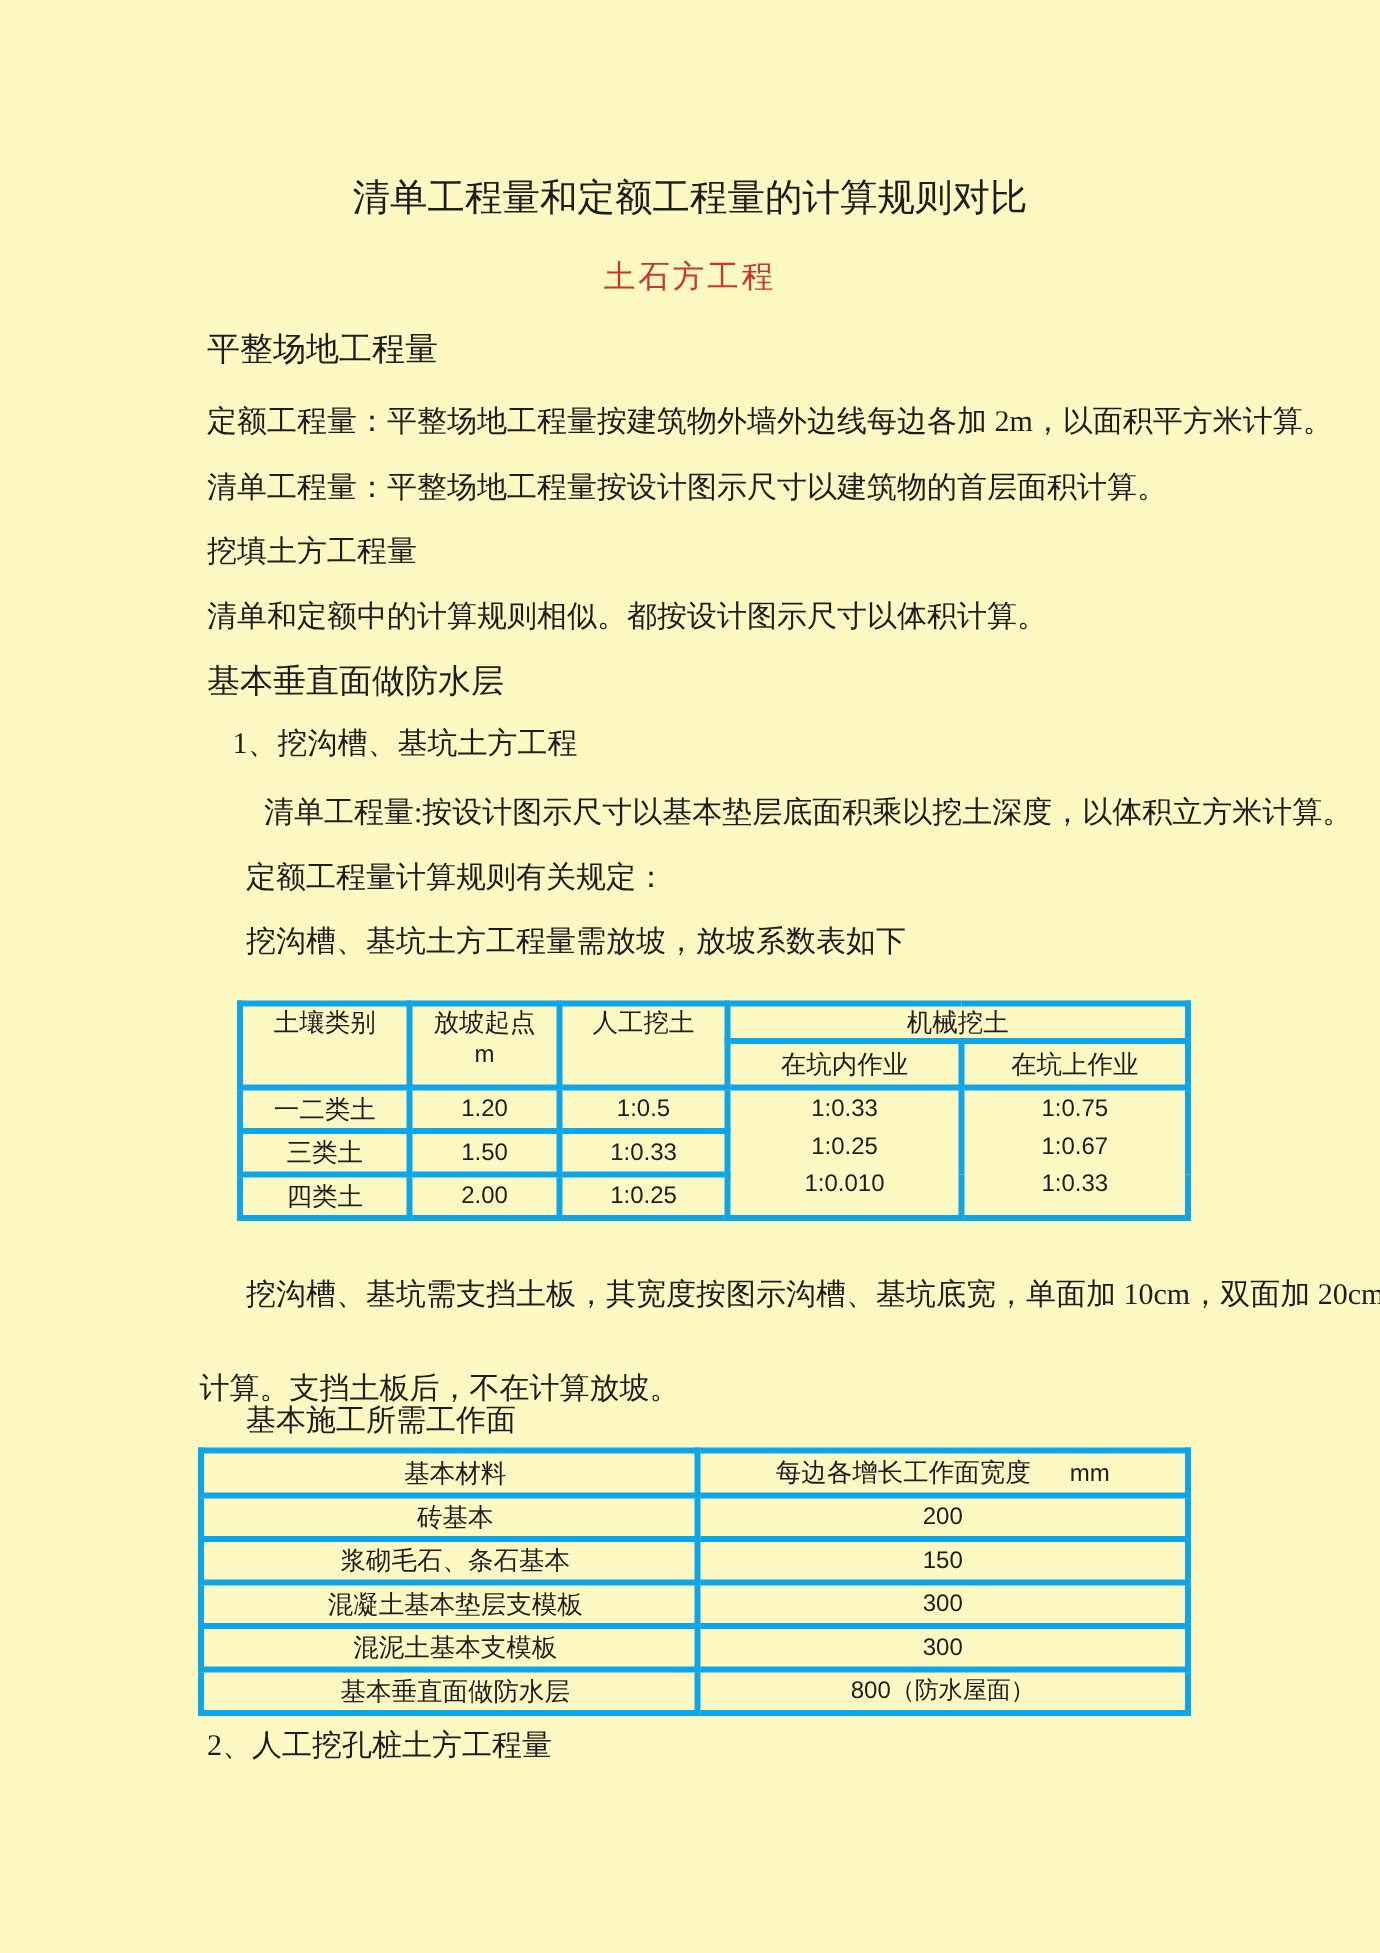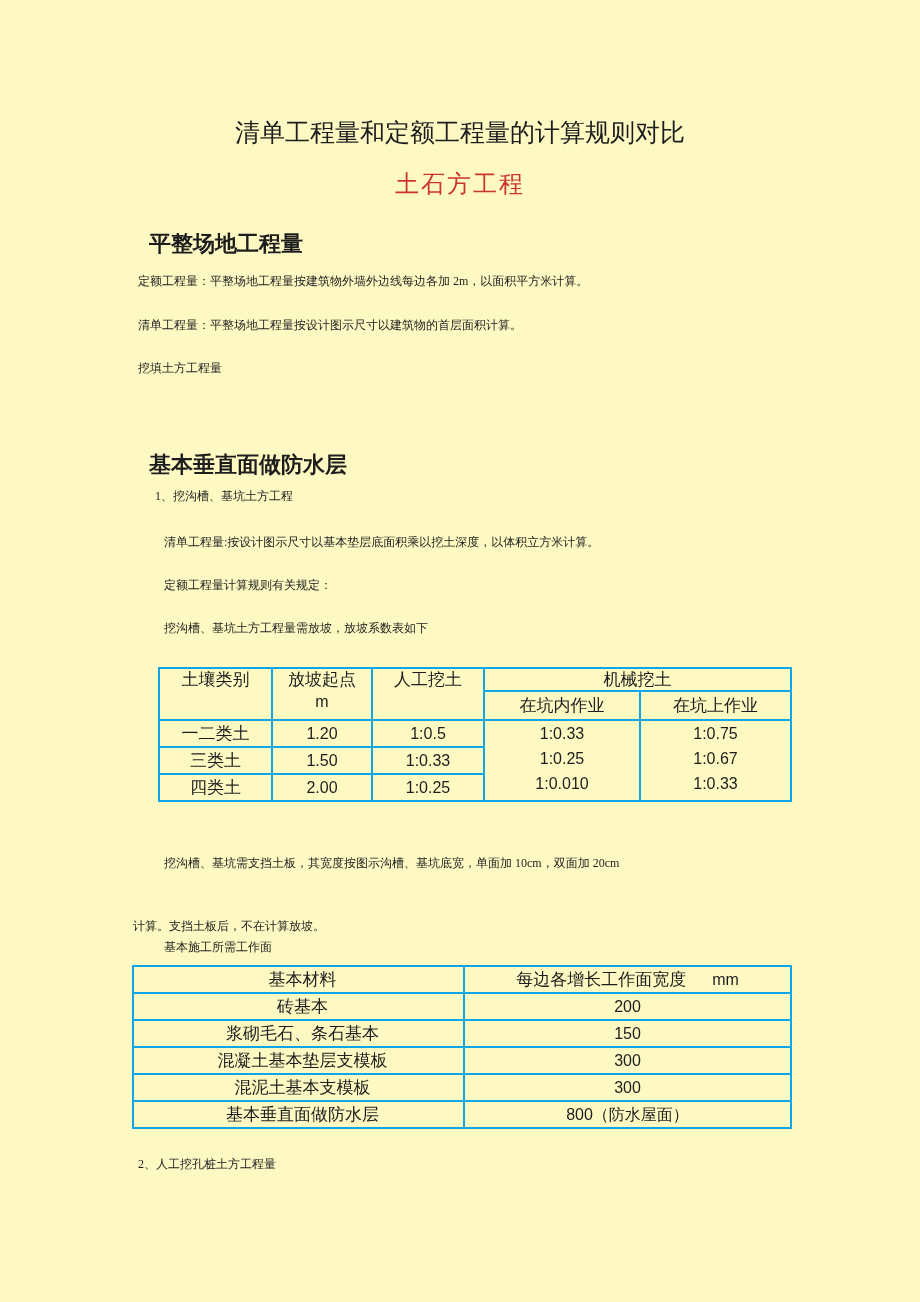--- a/index.html
+++ b/index.html
@@ -22,49 +22,49 @@
     left: 0; right: 0; top: 117px;
     text-align: center;
     font-size: 25px;
     font-weight: normal;
     line-height: 32px;
     margin: 0;
   }
   .doc-subtitle {
     left: 0; right: 0; top: 171px;
     text-align: center;
-    font-size: 24px;
+    font-size: 21px;
     font-weight: normal;
     letter-spacing: 2px;
     line-height: 26px;
     margin: 0;
   }
   .h-sec {
     font-size: 22px;
-    font-weight: bold;
+    font-weight: normal;
     line-height: 28px;
-    margin: 11px;
+    margin: 0;
   }
   .para {
-    font-size: 12px;
+    font-size: 20px;
     line-height: 21px;
     white-space: nowrap;
   }
   .num, .latin {
     font-family: "Liberation Sans", "DejaVu Sans", sans-serif;
     font-size: 16px;
   }
 
   table.doc-table {
     border-collapse: collapse;
     table-layout: fixed;
     font-size: 17px;
   }
   table.doc-table td {
-    border: 2px solid #0ea5e9;
+    border: 4px solid #0ea5e9;
     padding: 0;
     overflow: hidden;
   }
   
   #slope-table { left: 158px; top: 667px; width: 632px; }
   #slope-table td { text-align: center; vertical-align: middle; }
   #slope-table .hdr-top { height: 21px; line-height: 21px; vertical-align: top; }
   #slope-table .hdr-sub { height: 27px; line-height: 27px; }
   #slope-table .data-row td { height: 25px; line-height: 25px; text-align: center; }
   #slope-table .two-line div { line-height: 22px; }
@@ -88,26 +88,27 @@
   <h2 class="abs doc-subtitle" style="color: rgb(204, 51, 51);">土石方工程</h2>
 
   <h3 class="abs h-sec" style="left:138px; top:219px;">平整场地工程量</h3>
 
   <div class="abs para" style="left:138px; top:271px;">定额工程量：平整场地工程量按建筑物外墙外边线每边各加 2m，以面积平方米计算。</div>
 
   <div class="abs para" style="left:138px; top:315px;">清单工程量：平整场地工程量按设计图示尺寸以建筑物的首层面积计算。</div>
 
   <div class="abs para" style="left:138px; top:358px;">挖填土方工程量</div>
 
+  <div class="abs para" style="left:138px; top:401px;">清单和定额中的计算规则相似。都按设计图示尺寸以体积计算。</div>
 
   <h3 class="abs h-sec" style="left:138px; top:440px;">基本垂直面做防水层</h3>
 
   <div class="abs para" style="left:138px; top:486px;margin-left:17px;">1、挖沟槽、基坑土方工程</div>
 
-  <div class="abs para" style="left:164px; top:532px;">清单工程量:按设计图示尺寸以基本垫层底面积乘以挖土深度，以体积立方米计算。</div>
+  <div class="abs para" style="left:176px; top:532px;">清单工程量:按设计图示尺寸以基本垫层底面积乘以挖土深度，以体积立方米计算。</div>
 
   <div class="abs para" style="left:164px; top:575px;">定额工程量计算规则有关规定：</div>
 
   <div class="abs para" style="left:164px; top:618px;">挖沟槽、基坑土方工程量需放坡，放坡系数表如下</div>
 
   <table class="abs doc-table" id="slope-table">
     <colgroup>
       <col style="width:113px">
         <col style="width:100px">
         <col style="width:112px">

